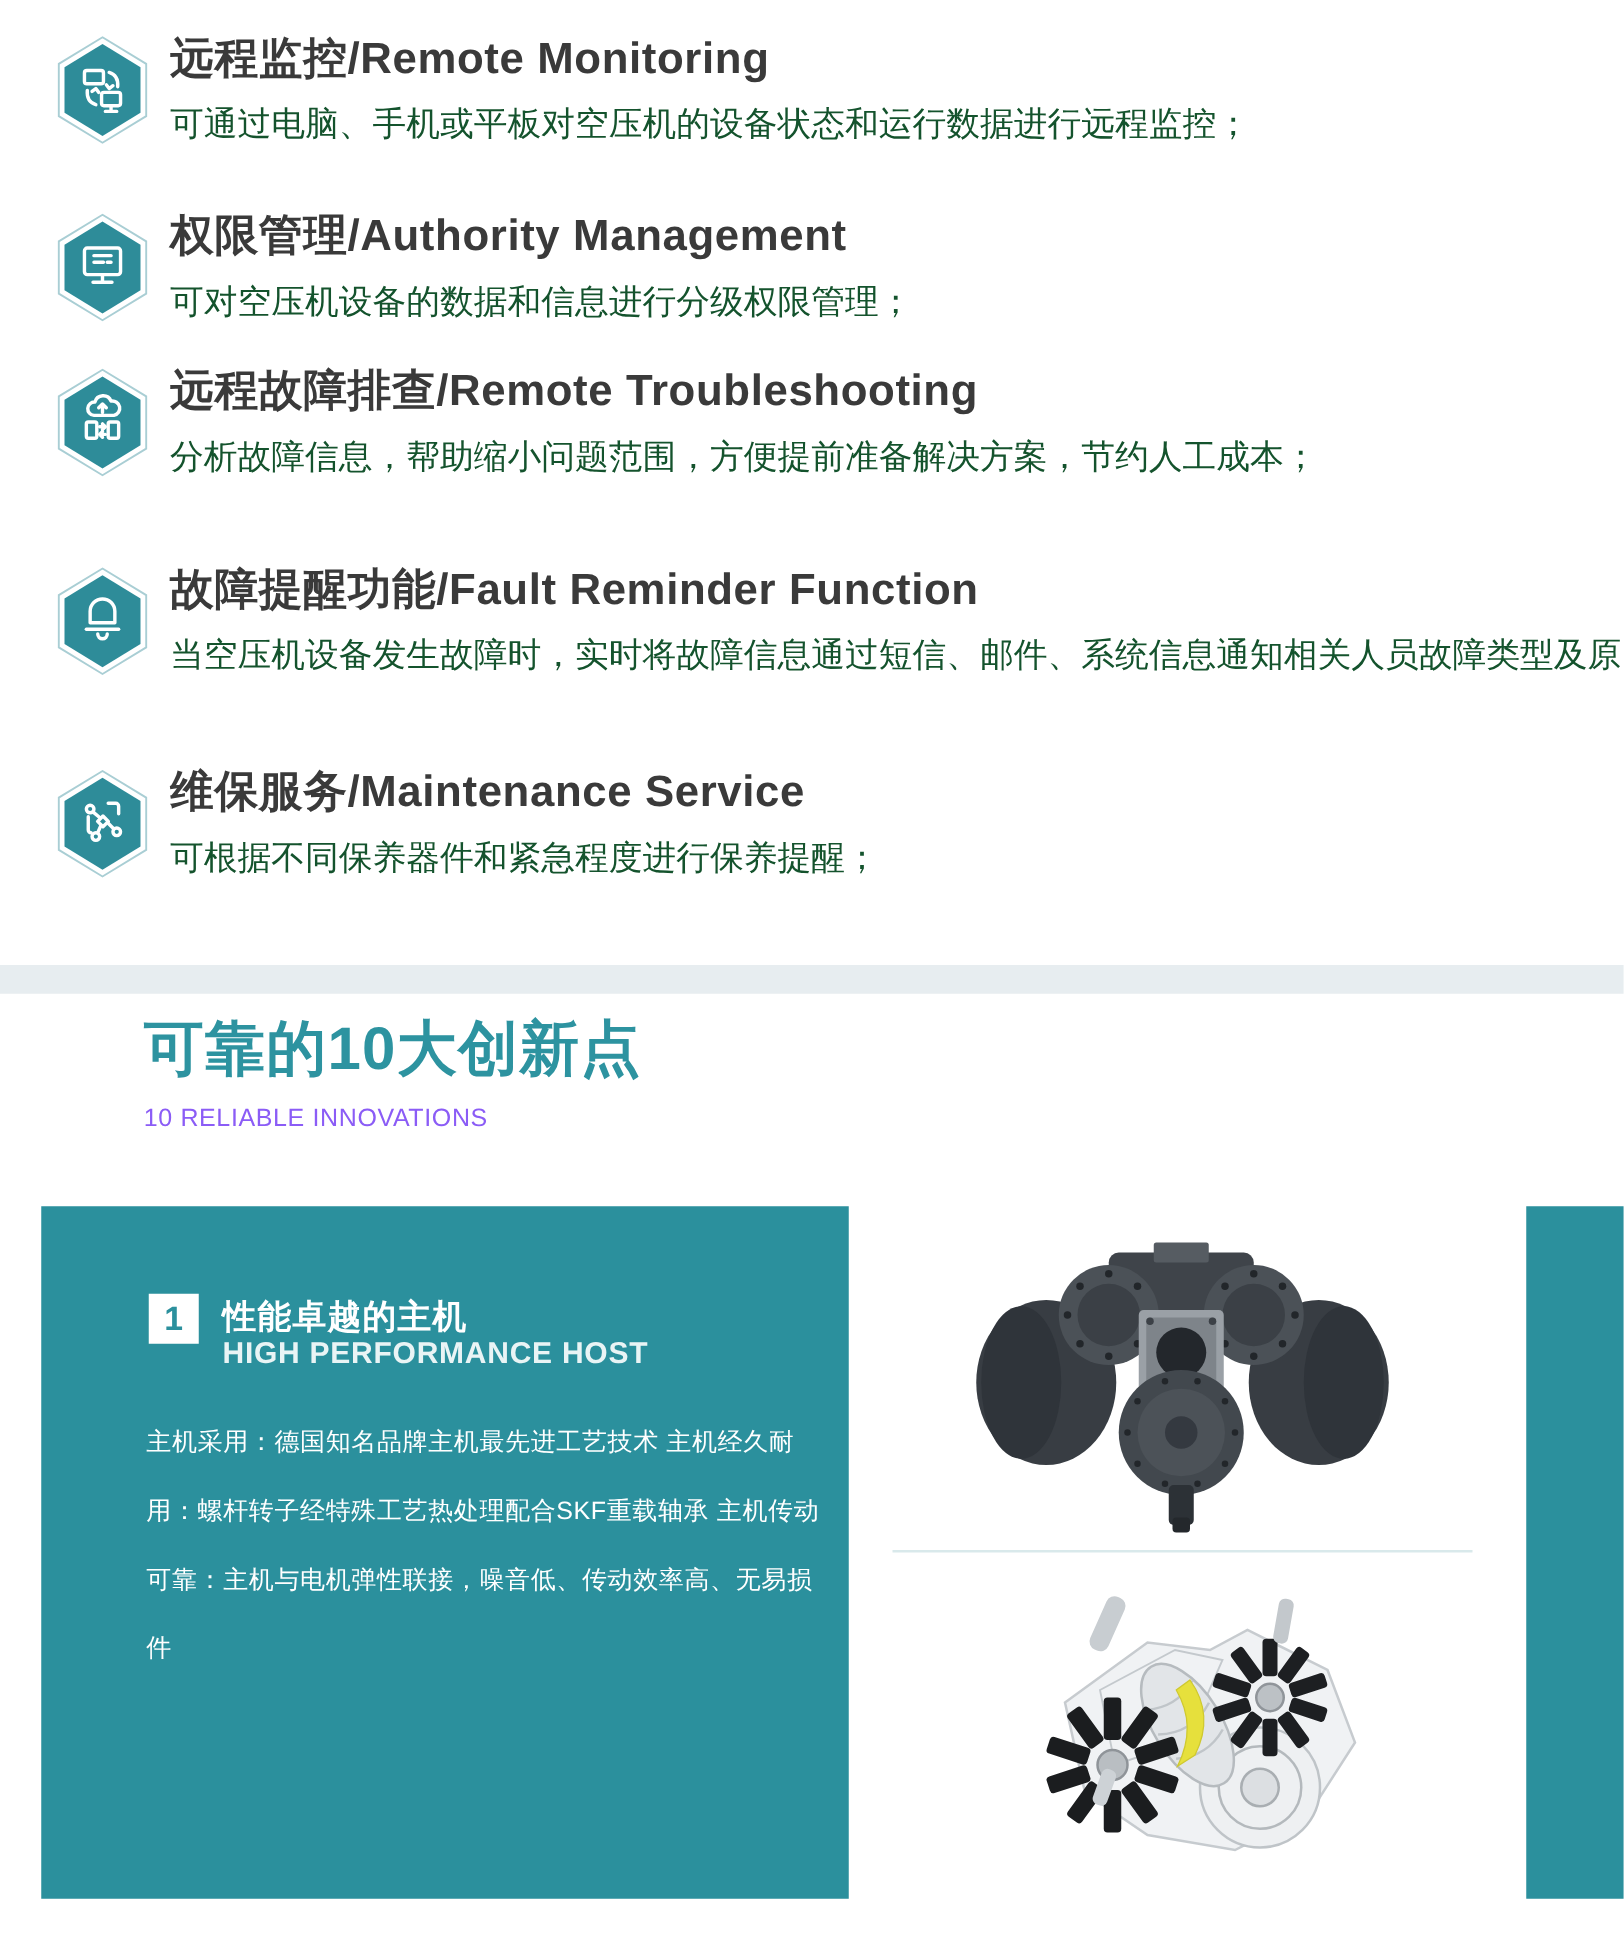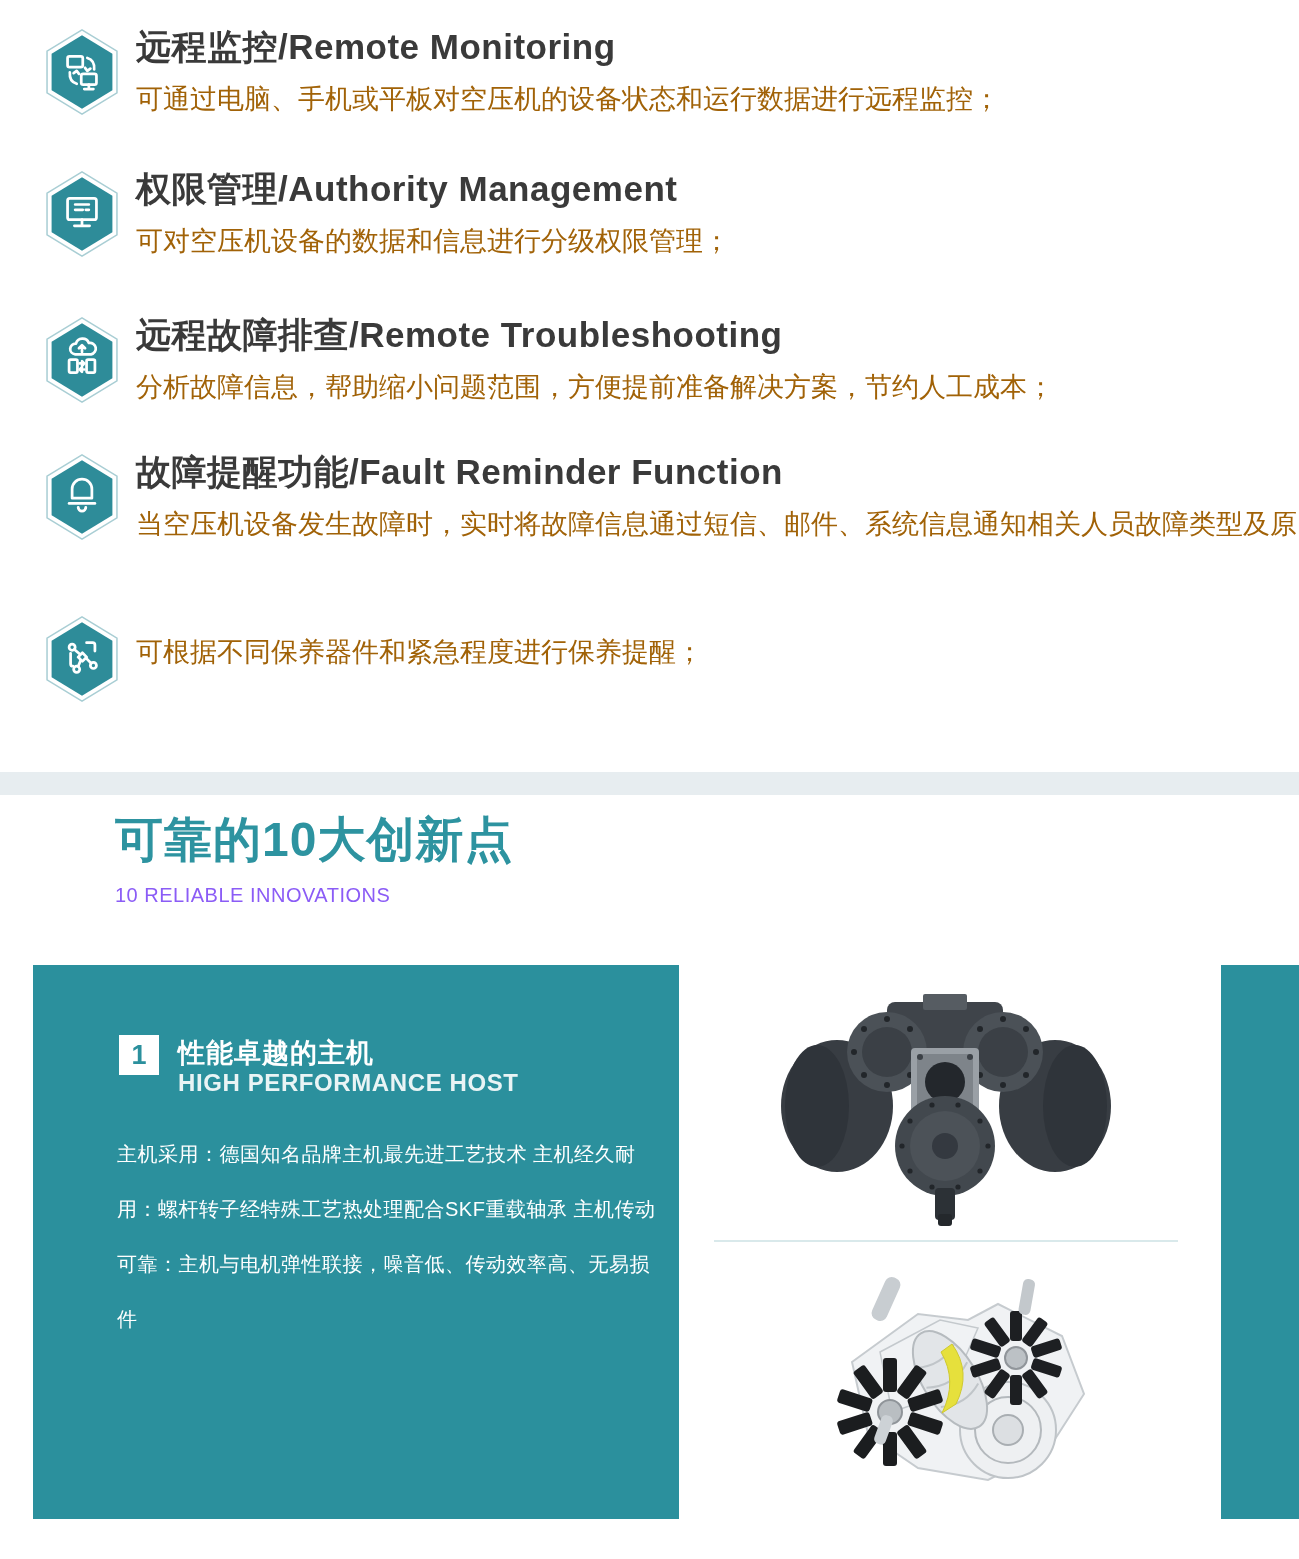--- a/index.html
+++ b/index.html
@@ -3,25 +3,25 @@
 <meta charset="utf-8">
 <style>
   html,body{margin:0;padding:0;}
   body{
     width:1299px;height:1559px;position:relative;background:#ffffff;
     font-family:"Liberation Sans", sans-serif;overflow:hidden;
   }
   
   .features{position:absolute;left:0;top:0;width:1299px;height:772px;background:#ffffff;}
   .feature{position:absolute;left:44px;display:flex;align-items:flex-start;}
-  .f1{top:28px}.f2{top:170px}.f3{top:316px}.f4{top:453px}.f5{top:615px}
+  .f1{top:28px}.f2{top:170px}.f3{top:294px}.f4{top:453px}.f5{top:615px}
   .hex{width:76px;height:88px;flex:0 0 auto;}
   .ftext{margin-left:16px;padding-top:2px;}
   .ftitle{font-size:35px;color:#3a3a3a;font-weight:bold;letter-spacing:0.5px;line-height:34px;}
-  .fdesc{font-size:27px;color:#a16207;margin-top:19px;line-height:32px;white-space:nowrap;}
+  .fdesc{font-size:27px;color:#14532d;margin-top:19px;line-height:32px;white-space:nowrap;}
   
   .band{position:absolute;left:0;top:772px;width:1299px;height:23px;background:#e7edf0;}
   
   .inno-head{position:absolute;left:115px;top:812px;}
   .inno-title{font-size:48px;font-weight:bold;color:#2d93a0;letter-spacing:1px;line-height:56px;text-align:center;}
   .inno-sub{font-size:20px;color:#8b5cf6;margin-top:16px;letter-spacing:0.5px;}
   
   .card{position:absolute;left:33px;top:965px;width:646px;height:554px;background:#2b909d;color:#ffffff;}
   .card-head{position:absolute;left:86px;top:70px;display:flex;align-items:flex-start;}
   .num-badge{width:40px;height:40px;background:#ffffff;color:#2b909d;font-size:27px;font-weight:bold;
@@ -119,20 +119,21 @@
         <circle cx="37" cy="42" r="4"></circle>
         <circle cx="43" cy="71" r="4"></circle>
         <circle cx="65" cy="66" r="4"></circle>
         <rect x="46.5" y="51" width="8" height="8" transform="rotate(45 50.5 55)"></rect>
         <path d="M40 45 l7 6 M48 60 l-3 7 M56 57 l6 6"></path>
         <path d="M56 36 h8 a3 3 0 0 1 3 3 v8"></path>
         <path d="M35 50 v14 a3 3 0 0 0 3 3"></path>
       </g>
     </svg>
     <div class="ftext">
+      <div class="ftitle">维保服务/Maintenance Service</div>
       <div class="fdesc">可根据不同保养器件和紧急程度进行保养提醒；</div>
     </div>
   </div>
 
 </div>
 
 <div class="band"></div>
 
 <div class="inno-head">
   <div class="inno-title">可靠的10大创新点</div>

